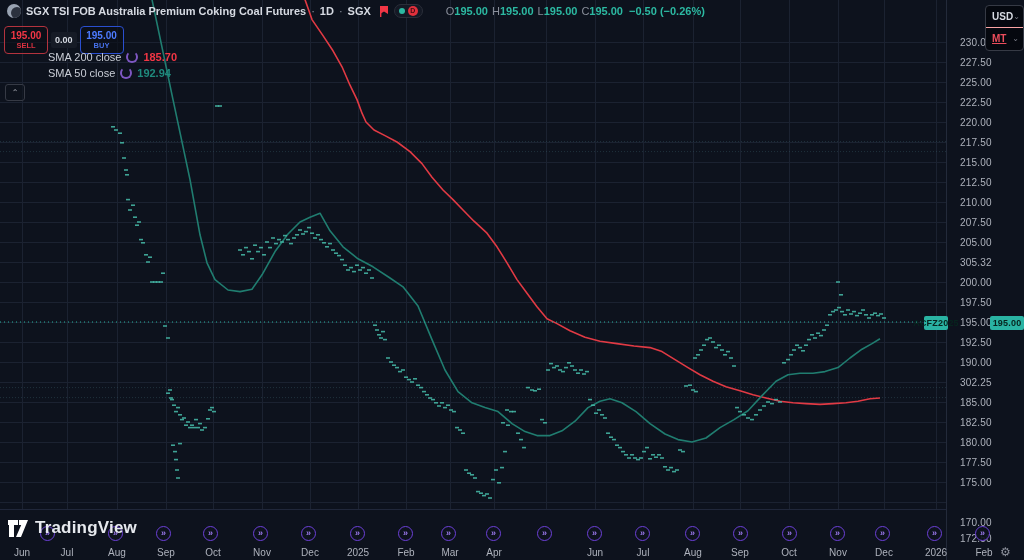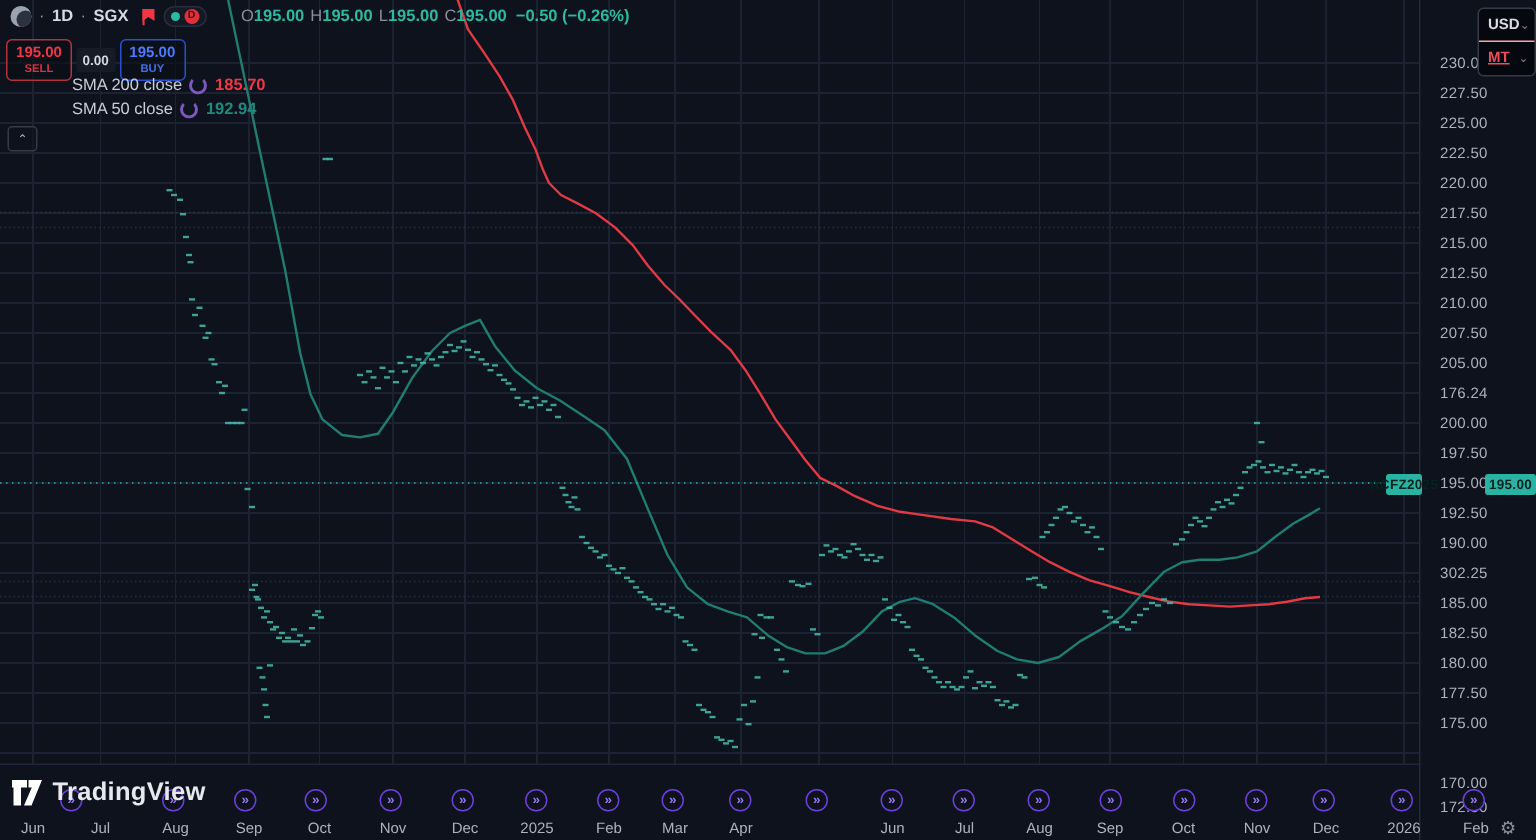--- a/index.html
+++ b/index.html
@@ -408,21 +408,21 @@
       <div class="price-label" style="top: 57px;">227.50</div>
       <div class="price-label" style="top: 77px;">225.00</div>
       <div class="price-label" style="top: 97px;">222.50</div>
       <div class="price-label" style="top: 117px;">220.00</div>
       <div class="price-label" style="top: 137px;">217.50</div>
       <div class="price-label" style="top: 157px;">215.00</div>
       <div class="price-label" style="top: 177px;">212.50</div>
       <div class="price-label" style="top: 197px;">210.00</div>
       <div class="price-label" style="top: 217px;">207.50</div>
       <div class="price-label" style="top: 237px;">205.00</div>
-      <div class="price-label" style="top: 257px;">176.24</div>
+      <div class="price-label" style="top: 257px;">305.32</div>
       <div class="price-label" style="top: 277px;">200.00</div>
       <div class="price-label" style="top: 297px;">197.50</div>
       <div class="price-label" style="top: 317px;">195.00</div>
       <div class="price-label" style="top: 337px;">192.50</div>
       <div class="price-label" style="top: 357px;">190.00</div>
       <div class="price-label" style="top: 377px;">302.25</div>
       <div class="price-label" style="top: 397px;">185.00</div>
       <div class="price-label" style="top: 417px;">182.50</div>
       <div class="price-label" style="top: 437px;">180.00</div>
       <div class="price-label" style="top: 457px;">177.50</div>
@@ -485,20 +485,21 @@
       <div class="roll-icon" style="left: 782px;">»</div>
       <div class="roll-icon" style="left: 830px;">»</div>
       <div class="roll-icon" style="left: 875px;">»</div>
       <div class="roll-icon" style="left: 927px;">»</div>
       <div class="roll-icon" style="left: 975px;">»</div>
     </div>
   <div class="gear">⚙</div>
 
   <div class="header-row">
     <span class="sym-logo"></span>
+    <span class="sym-title">SGX TSI FOB Australia Premium Coking Coal Futures</span>
     <span class="sym-sep">·</span>
     <span class="sym-meta">1D</span>
     <span class="sym-sep">·</span>
     <span class="sym-meta">SGX</span>
     <span class="flag">
       <svg width="10" height="12" viewBox="0 0 10 12">
           <path d="M1 1h8v8l-4-2.6L1 9z" fill="#f23645"></path>
           <rect x="1" y="1" width="1.4" height="11" fill="#f23645"></rect>
         </svg>
     </span>

